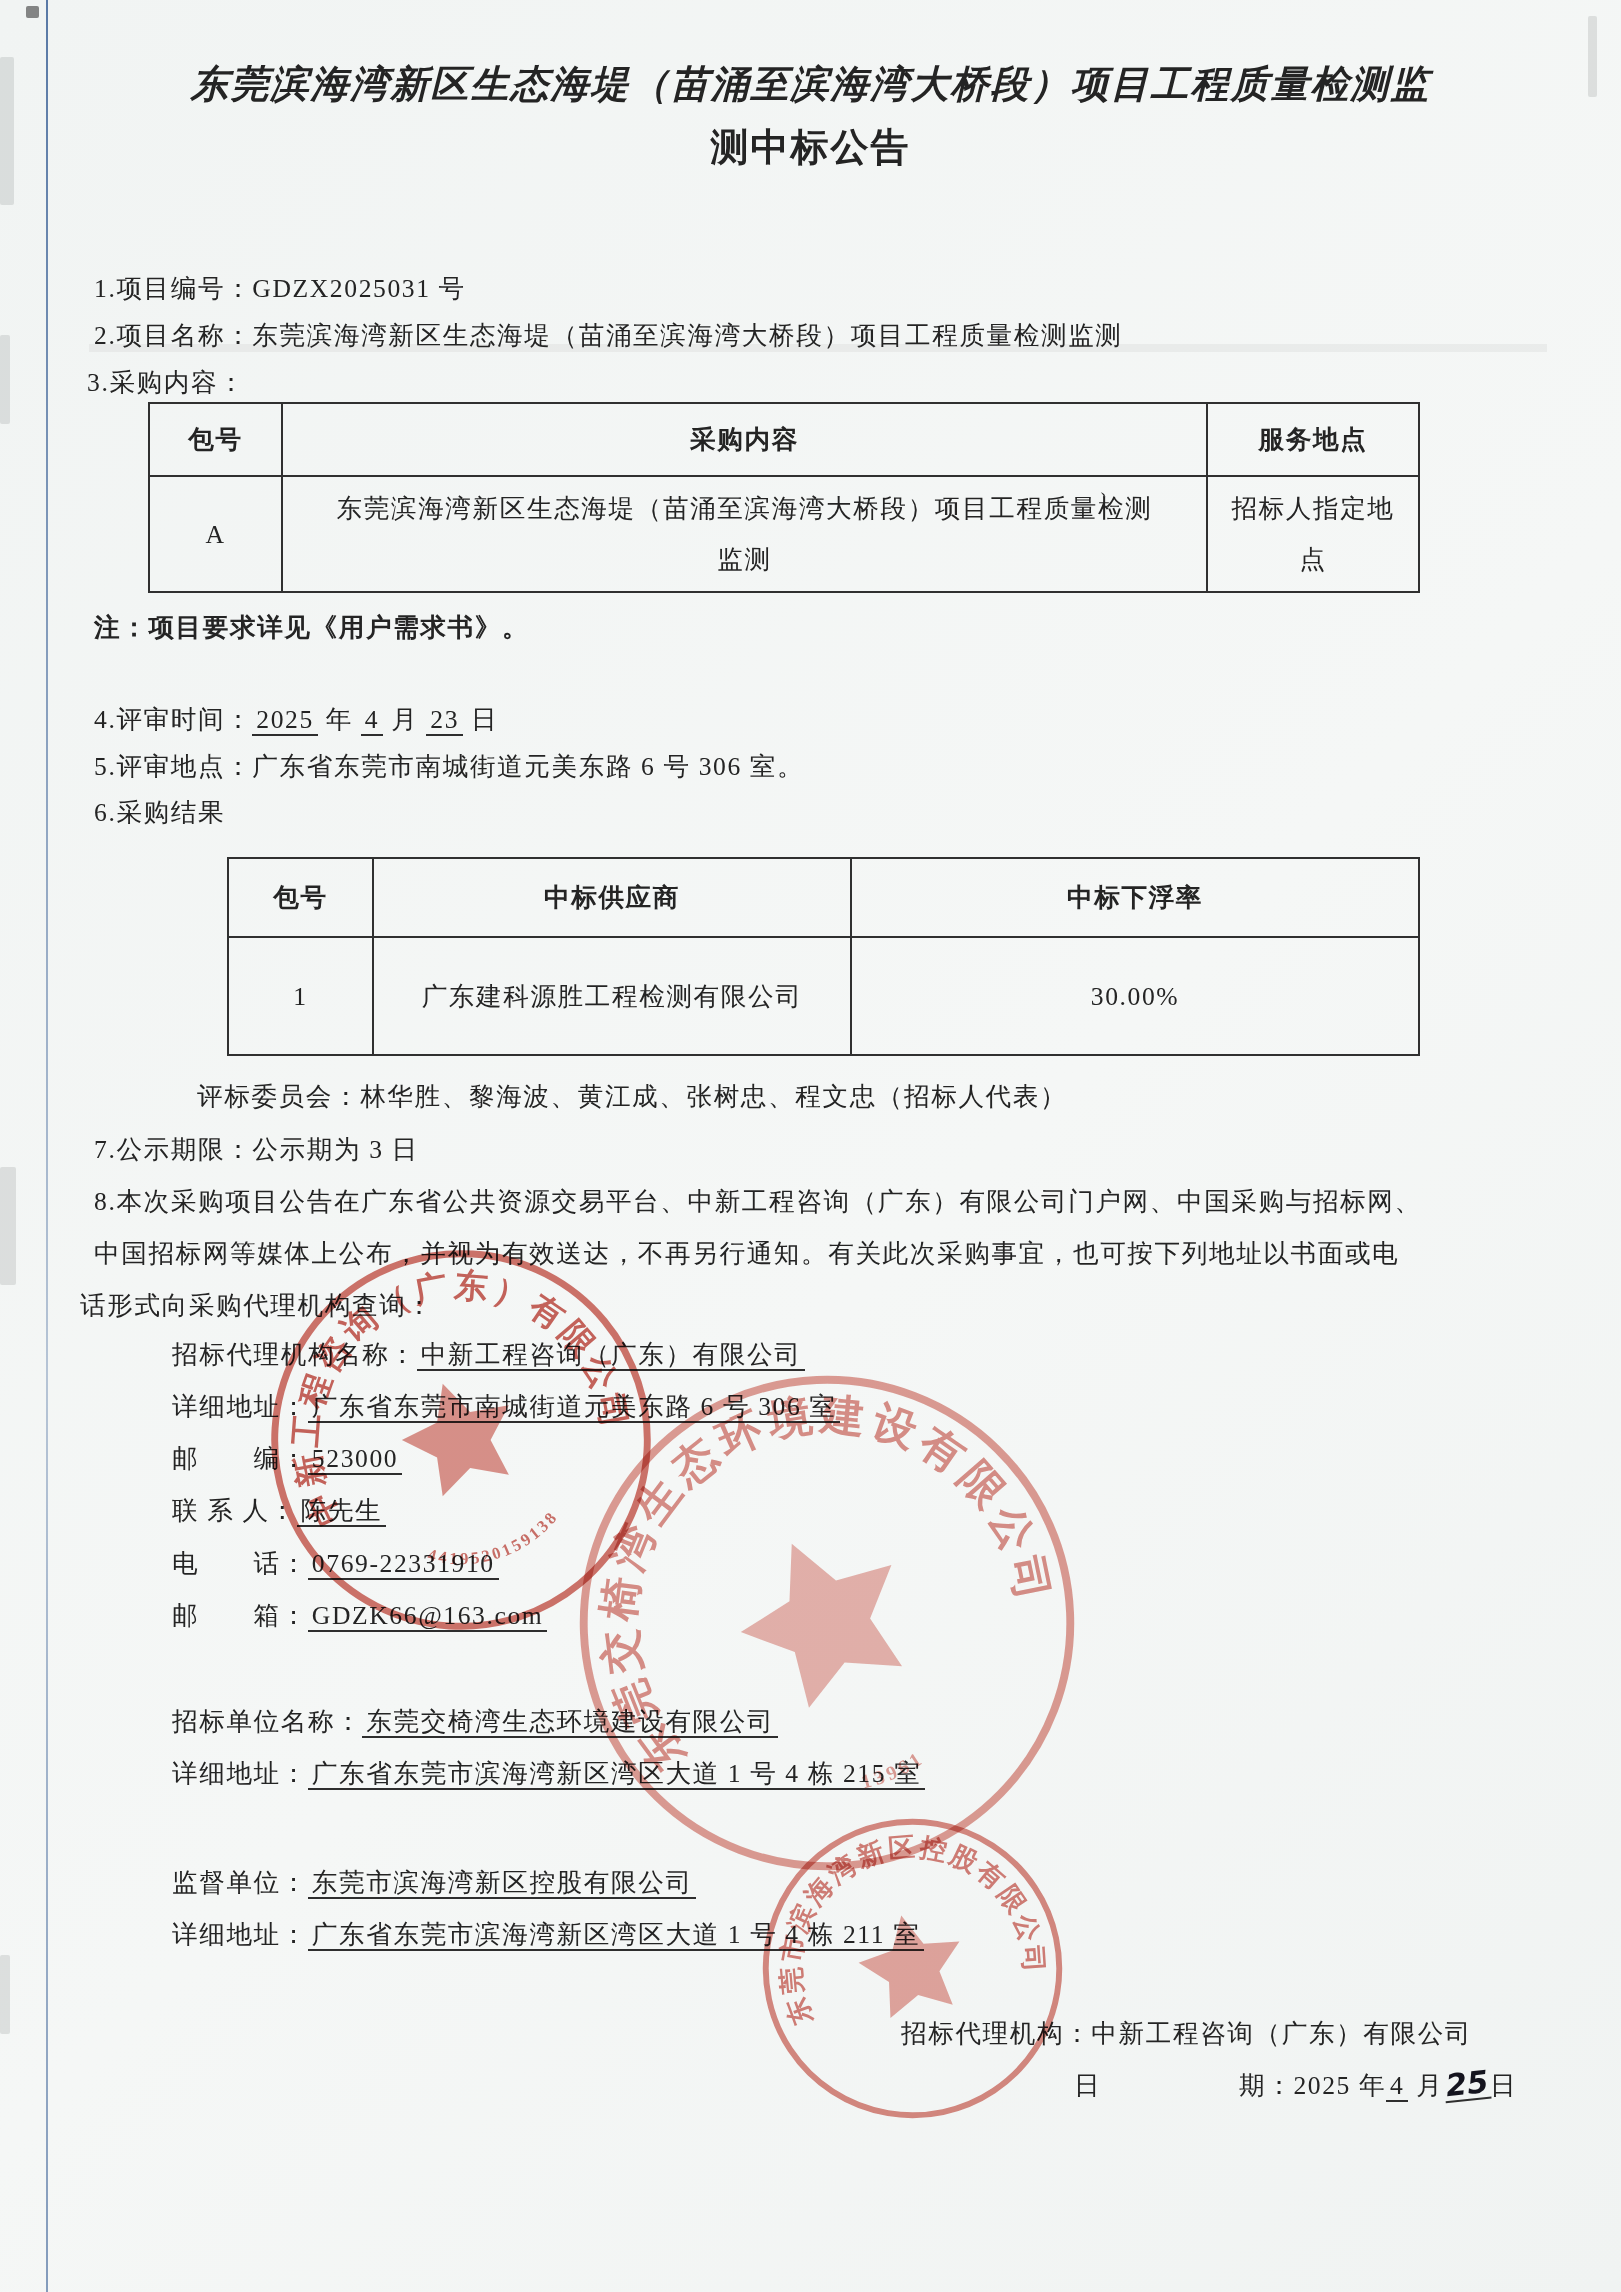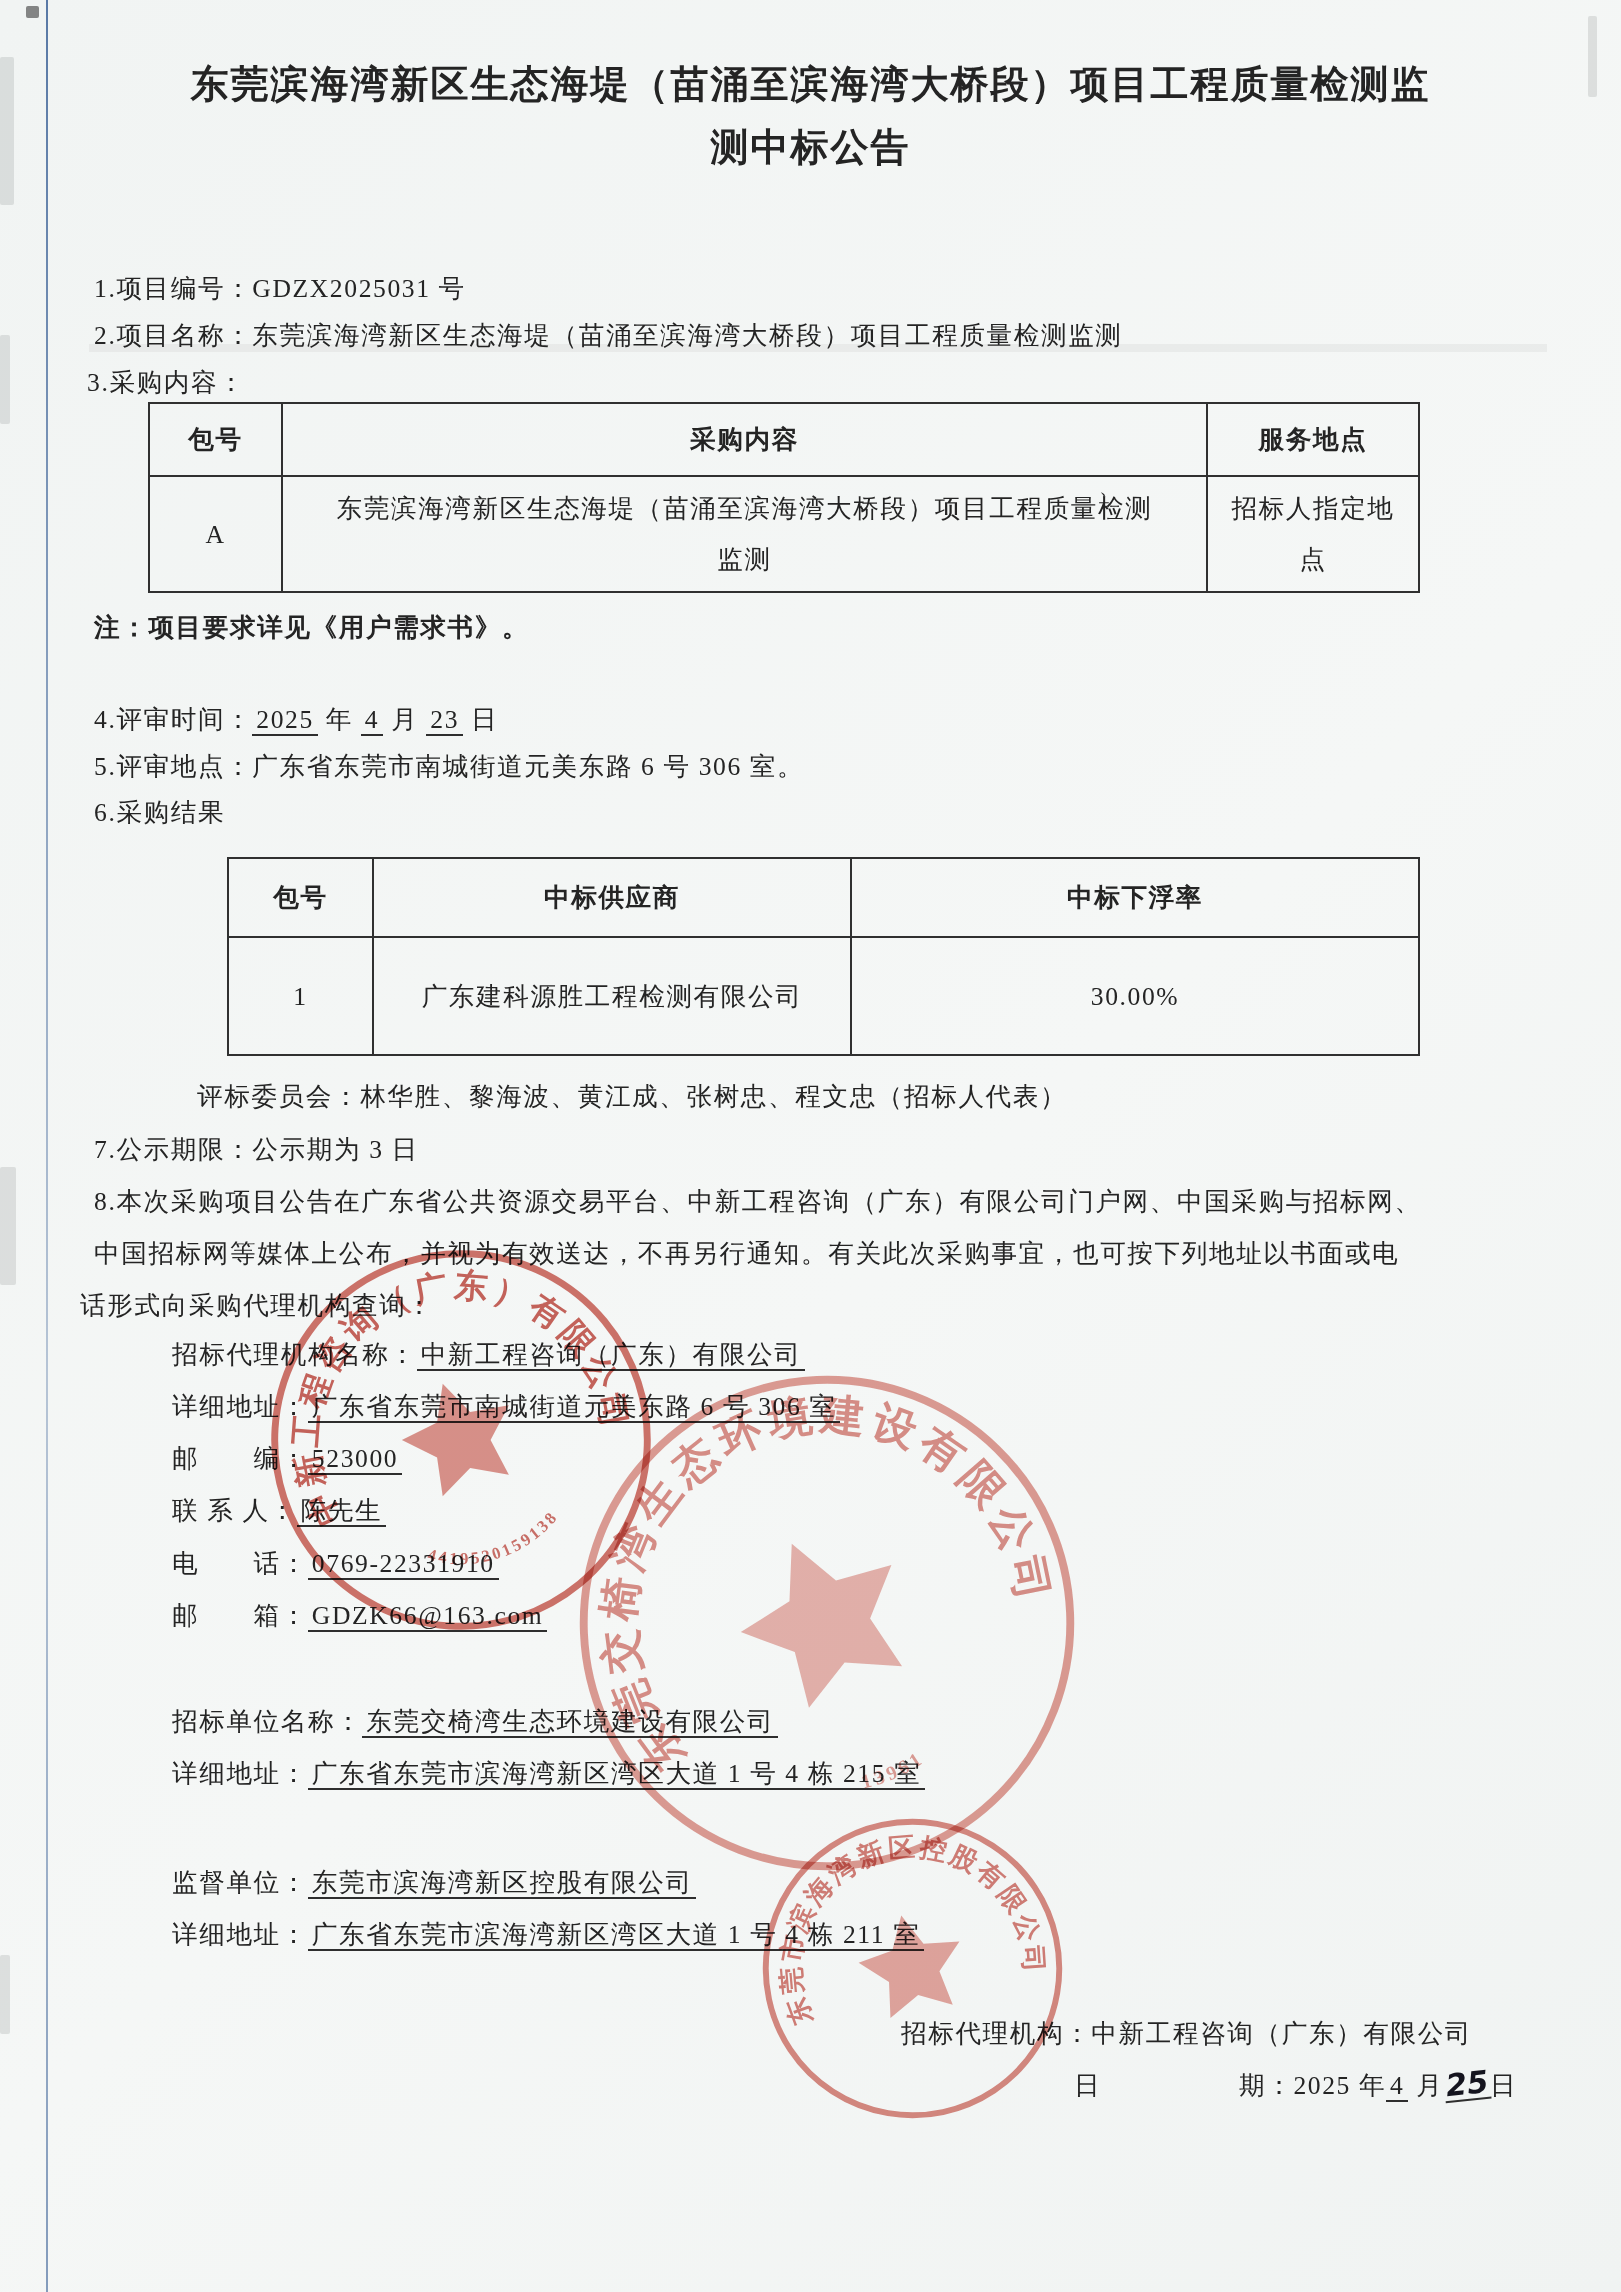--- a/index.html
+++ b/index.html
@@ -35,21 +35,21 @@
 
   <div class="fold-line"></div>
   <div class="smudge" style="left:0;top:57px;width:13.8px;height:148px;"></div>
   <div class="smudge" style="left:0;top:335px;width:9.9px;height:89px;"></div>
   <div class="smudge" style="left:0;top:1167px;width:15.8px;height:118px;"></div>
   <div class="smudge" style="left:0;top:1955px;width:9.9px;height:79px;"></div>
   <div class="smudge" style="left:1588px;top:15.8px;width:8.9px;height:81px;"></div>
   <div class="smudge" style="left:25.6px;top:5.9px;width:13.8px;height:11.8px;background:rgba(40,40,40,.55);"></div>
   <div class="band" style="left:89px;top:344px;width:1458px;height:7.9px;"></div>
 
-  <div class="line title" style="top:59px;">东莞滨海湾新区生态海堤（苗涌至滨海湾大桥段）项目工程质量检测监</div>
+  <div class="line title" style="top:59px;font-style:italic;">东莞滨海湾新区生态海堤（苗涌至滨海湾大桥段）项目工程质量检测监</div>
   <div class="line title" style="top:122px;">测中标公告</div>
 
   <div class="line" style="left:94px;top:272px;">1.项目编号：GDZX2025031 号</div>
   <div class="line" style="left:94px;top:319px;text-align:center;">2.项目名称：东莞滨海湾新区生态海堤（苗涌至滨海湾大桥段）项目工程质量检测监测</div>
   <div class="line" style="left:87px;top:366px;">3.采购内容：</div>
 
   <div class="tbl" style="left:148px;top:402px;grid-template-columns:131px 925px 212px;grid-template-rows:71px 116px;">
     <div class="cell r0 c0 b">包号</div>
     <div class="cell r0 b">采购内容</div>
     <div class="cell r0 b">服务地点</div>

